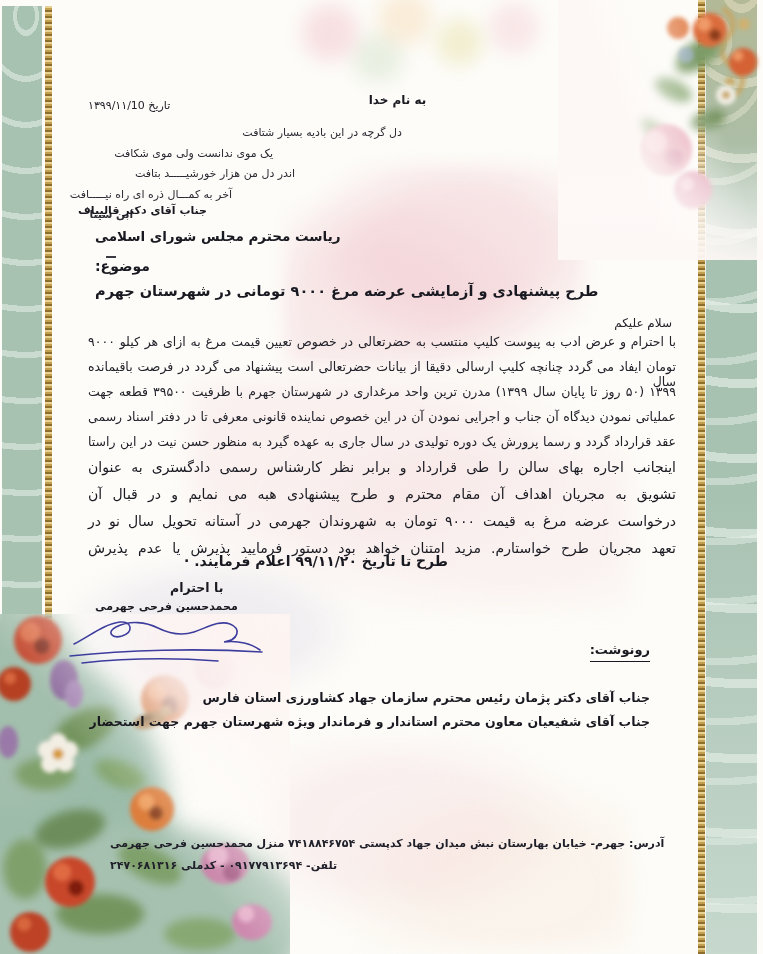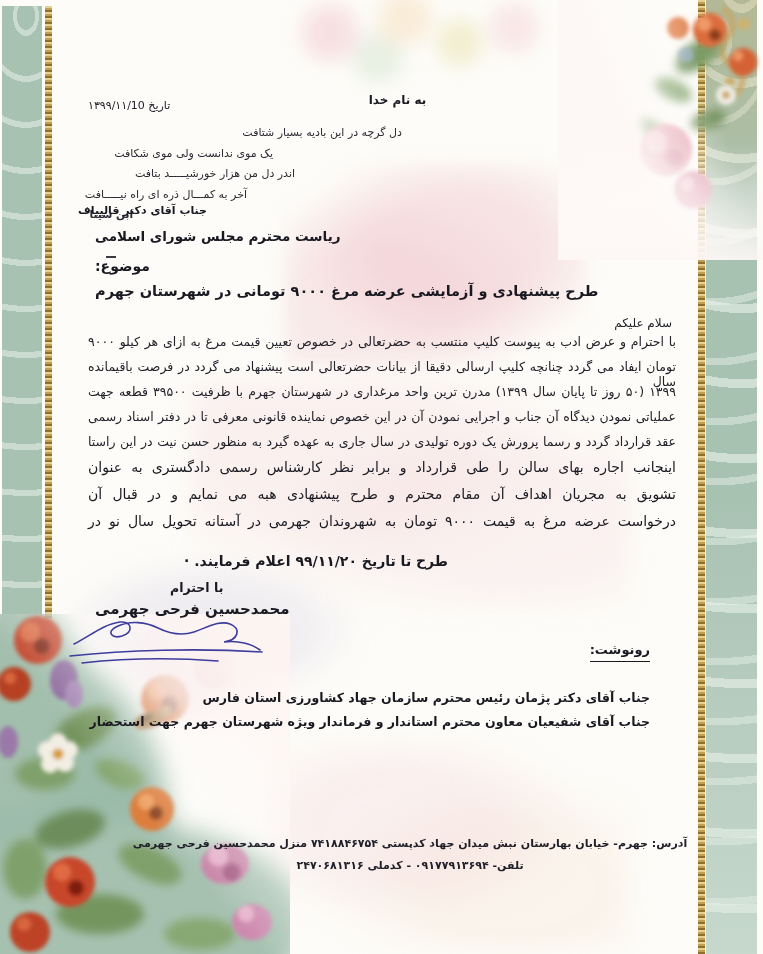--- a/index.html
+++ b/index.html
@@ -58,43 +58,43 @@
   #corner-bl{position:absolute;left:0;bottom:0;z-index:3;}
   
   .t{position:absolute;direction:rtl;z-index:5;white-space:nowrap;}
   .b{font-weight:bold;color:#191921;}
   #bismillah{left:340px;top:77px;width:115px;text-align:center;font-size:12px;margin-top:16px;}
   #date{left:88px;top:99px;font-size:11px;}
   .poem{font-size:11px;color:#2a2a33;}
   #poem-l1{right:361px;top:126px;}
   #poem-l2{right:490px;top:147px;}
   #poem-l3{right:468px;top:167px;}
-  #poem-l4{right:516px;top:188px;}
+  #poem-l4{right:531px;top:188px;}
   #poem-attr{right:630px;top:208px;font-size:10.5px;padding-left:48px;}
   #recipient-name{left:78px;top:204px;font-size:11px;}
   #recipient-title{left:95px;top:228px;font-size:13.5px;}
   #dash-mark{position:absolute;left:106px;top:256px;width:10px;height:2px;background:#3a3a42;z-index:5;}
   #subject-label{left:95px;top:258px;font-size:14px;}
   #subject-text{left:95px;top:283px;font-size:14.5px;}
   #salutation{right:91px;top:316px;font-size:12px;}
   .body-line{position:absolute;direction:rtl;left:88px;width:588px;z-index:5;
     text-align:justify;text-align-last:justify;font-size:12.5px;white-space:normal;}
   .body-line.bold{font-size:14px;font-weight:normal;color:#191921;}
   #body-last{position:absolute;direction:rtl;left:88px;width:588px;top:553px;z-index:5;
     text-align:right;padding-right:228px;box-sizing:border-box;
     font-size:14px;font-weight:bold;color:#191921;white-space:nowrap;}
   #closing-respect{left:170px;top:580px;font-size:12.5px;}
-  #closing-name{left:95px;top:600px;font-size:15px;text-align:right;}
+  #closing-name{left:95px;top:600px;font-size:11px;text-align:right;}
   #signature{position:absolute;left:66px;top:608px;z-index:5;}
   #cc-label{right:113px;top:642px;font-size:13px;border-bottom:1.5px solid #191921;padding-bottom:4px;}
   .cc-item{position:absolute;direction:rtl;right:113px;z-index:5;font-size:12.5px;font-weight:bold;color:#191921;white-space:nowrap;}
   #cc-0{top:666px;}
   #cc-1{top:690px;}
   #cc-2{top:714px;}
-  .footer-line{position:absolute;direction:rtl;left:110px;width:600px;text-align:center;z-index:5;
+  .footer-line{position:absolute;direction:rtl;left:110px;width:600px;text-align:left;z-index:5;
     font-size:11px;font-weight:bold;color:#20202a;white-space:nowrap;}
   #footer-1{top:837px;}
   #footer-2{top:859px;}
 </style>
 </head>
 <body>
 
 <div id="page">
 
   <div class="band" id="left-band"></div>
@@ -261,20 +261,21 @@
 
   <div class="body-line" style="top:334px">با احترام و عرض ادب به پیوست کلیپ منتسب به حضرتعالی در خصوص تعیین قیمت مرغ به ازای هر کیلو ۹۰۰۰</div>
   <div class="body-line" style="top:359px">تومان ایفاد می گردد چنانچه کلیپ ارسالی دقیقا از بیانات حضرتعالی است پیشنهاد می گردد در فرصت باقیمانده سال</div>
   <div class="body-line" style="top:384px">۱۳۹۹ (۵۰ روز تا پایان سال ۱۳۹۹) مدرن ترین واحد مرغداری در شهرستان جهرم با ظرفیت ۳۹۵۰۰ قطعه جهت</div>
   <div class="body-line" style="top:409px">عملیاتی نمودن دیدگاه آن جناب و اجرایی نمودن آن در این خصوص نماینده قانونی معرفی تا در دفتر اسناد رسمی</div>
   <div class="body-line" style="top:434px">عقد قرارداد گردد و رسما پرورش یک دوره تولیدی در سال جاری به عهده گیرد به منظور حسن نیت در این راستا</div>
 
   <div class="body-line bold" style="top:459px">اینجانب اجاره بهای سالن را طی قرارداد و برابر نظر کارشناس رسمی دادگستری به عنوان</div>
   <div class="body-line bold" style="top:486px">تشویق به مجریان اهداف آن مقام محترم و طرح پیشنهادی هبه می نمایم و در قبال آن</div>
   <div class="body-line bold" style="top:513px">درخواست عرضه مرغ به قیمت ۹۰۰۰ تومان به شهروندان جهرمی در آستانه تحویل سال نو در</div>
+  <div class="body-line bold" style="top:540px">تعهد مجریان طرح خواستارم. مزید امتنان خواهد بود دستور فرمایید پذیرش یا عدم پذیرش</div>
   <div id="body-last">طرح تا تاریخ ۹۹/۱۱/۲۰ اعلام فرمایند. ·</div>
 
   <div class="t b" id="closing-respect">با احترام</div>
   <div class="t b" id="closing-name">محمدحسین فرحی جهرمی</div>
 
   <svg id="signature" width="205" height="62" viewBox="0 0 205 62">
     <g fill="none" stroke="#3d3d9e" stroke-width="1.6" stroke-linecap="round">
       <path d="M8,36 C24,28 38,16 54,14 C66,13 68,24 56,28 C46,31 40,24 50,19 C64,12 80,14 92,20 C104,26 116,28 128,24 C142,19 154,12 164,16 C176,21 172,32 158,34 C172,32 186,36 194,42"></path>
       <path d="M4,48 C60,42 132,40 196,44"></path>
       <path d="M16,55 C62,50 112,50 152,53"></path>

